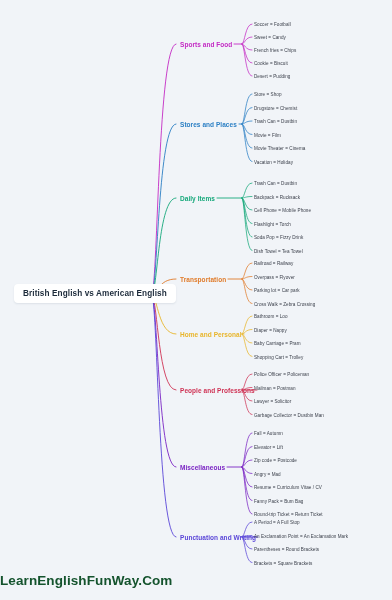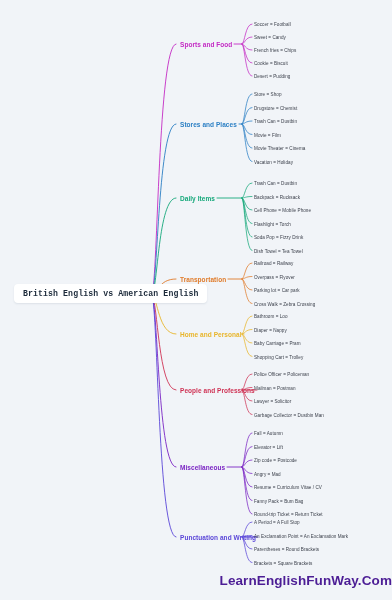--- a/index.html
+++ b/index.html
@@ -34,21 +34,20 @@
     background: #ffffff;
     border-radius: 4px;
     padding: 5px 9px;
     font-size: 8.2px;
     font-weight: bold;
     color: #1c2a3a;
     letter-spacing: 0.1px;
     white-space: nowrap;
     box-shadow: 0 1px 2px rgba(40,60,90,0.10);
     z-index: 6;
-    font-family: Liberation Mono, monospace;
   }
   .branch-label {
     position: absolute;
     font-size: 6.5px;
     font-weight: bold;
     white-space: nowrap;
     letter-spacing: 0.05px;
     z-index: 5;
     transform: translateY(-50%);
   }
@@ -59,24 +58,24 @@
     white-space: nowrap;
     letter-spacing: 0.05px;
     z-index: 5;
     transform: translateY(-50%);
   }
   .footer {
     position: absolute;
     left: 0;
     right: 0;
     bottom: 12px;
-    text-align: right;
+    text-align: left;
     font-size: 13.5px;
     font-weight: bold;
-    color: #4c1d95;
+    color: #14532d;
     letter-spacing: 0.1px;
   }
 </style>
 </head>
 <body>
 
 <div id="canvas">
   <svg class="mapsvg" id="mapsvg" viewBox="0 0 392 600">
       <path d="M 152 295 C 158 279.94, 158 44, 176 44" stroke="#c42bc4" stroke-width="0.9" fill="none" stroke-linecap="round"></path>
       <path d="M 234 44 L 242 44" stroke="#c42bc4" stroke-width="0.9" fill="none" stroke-linecap="round"></path>

